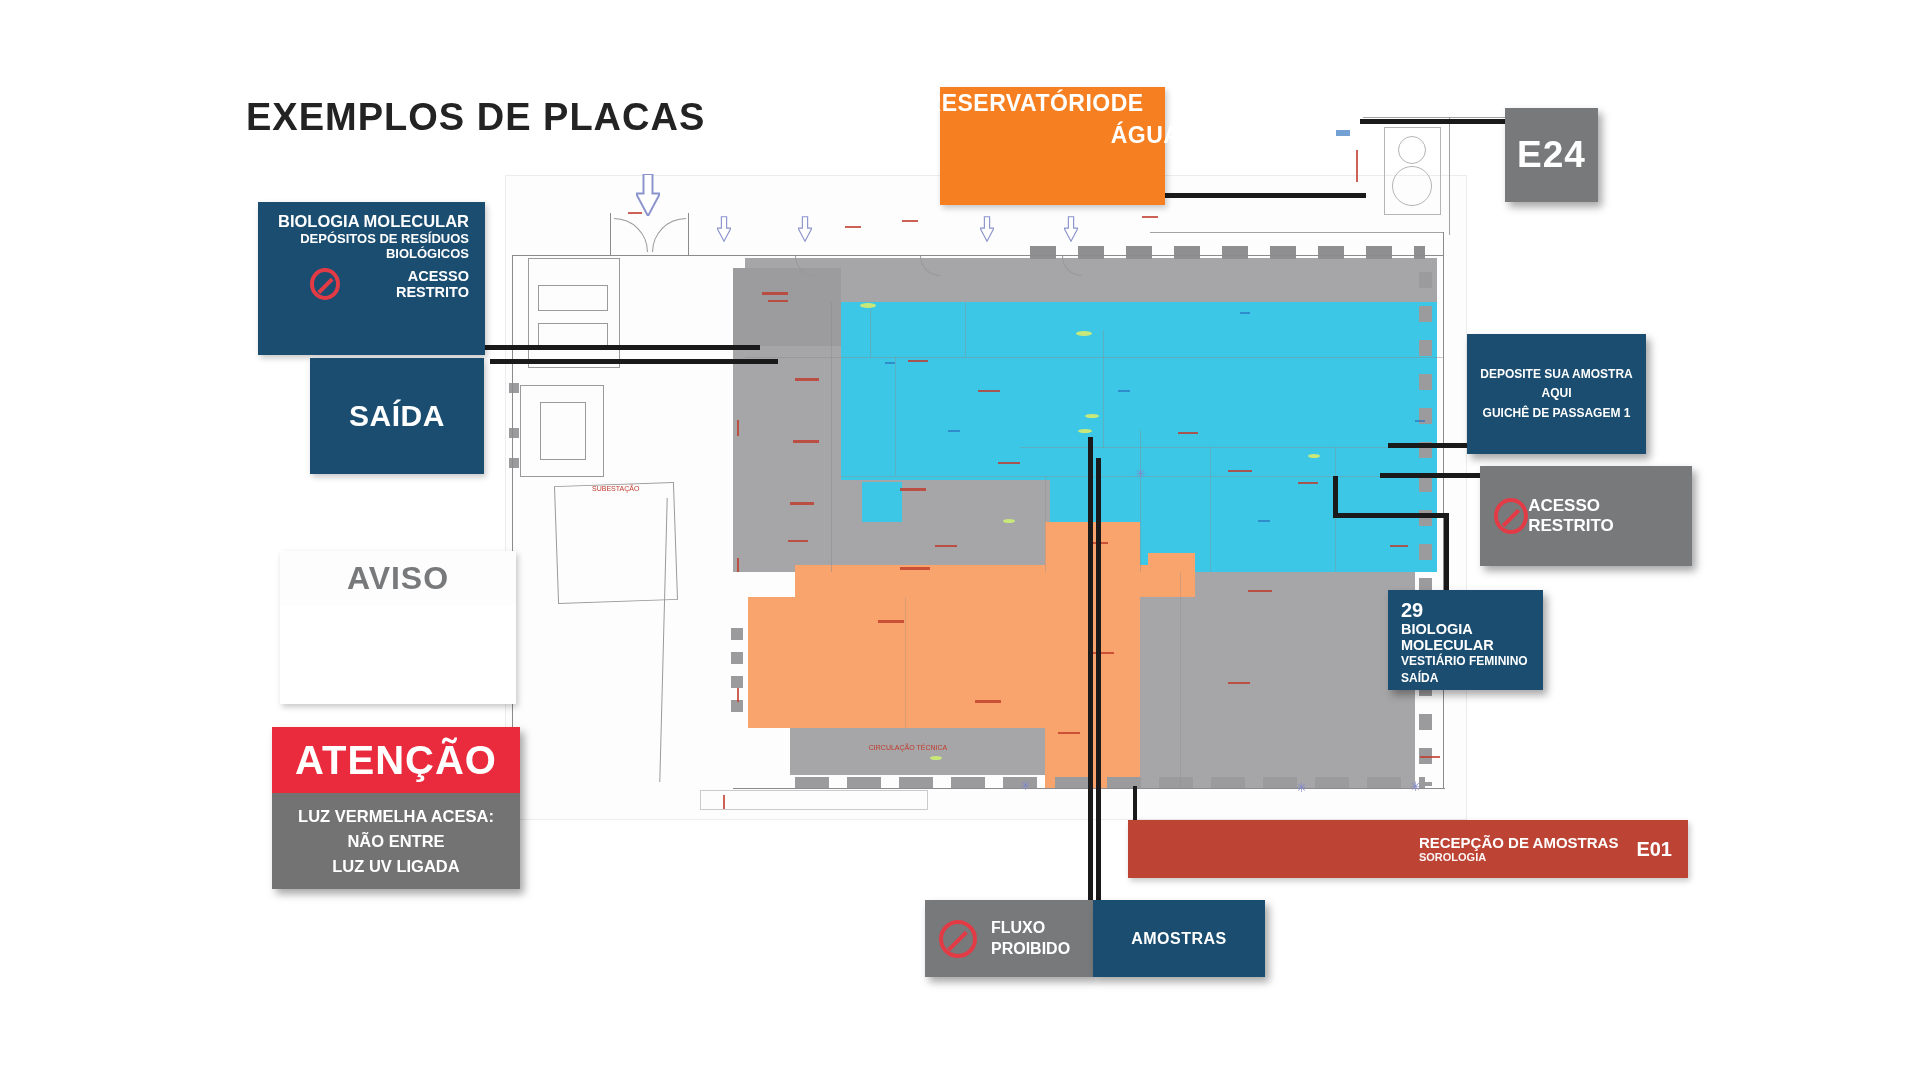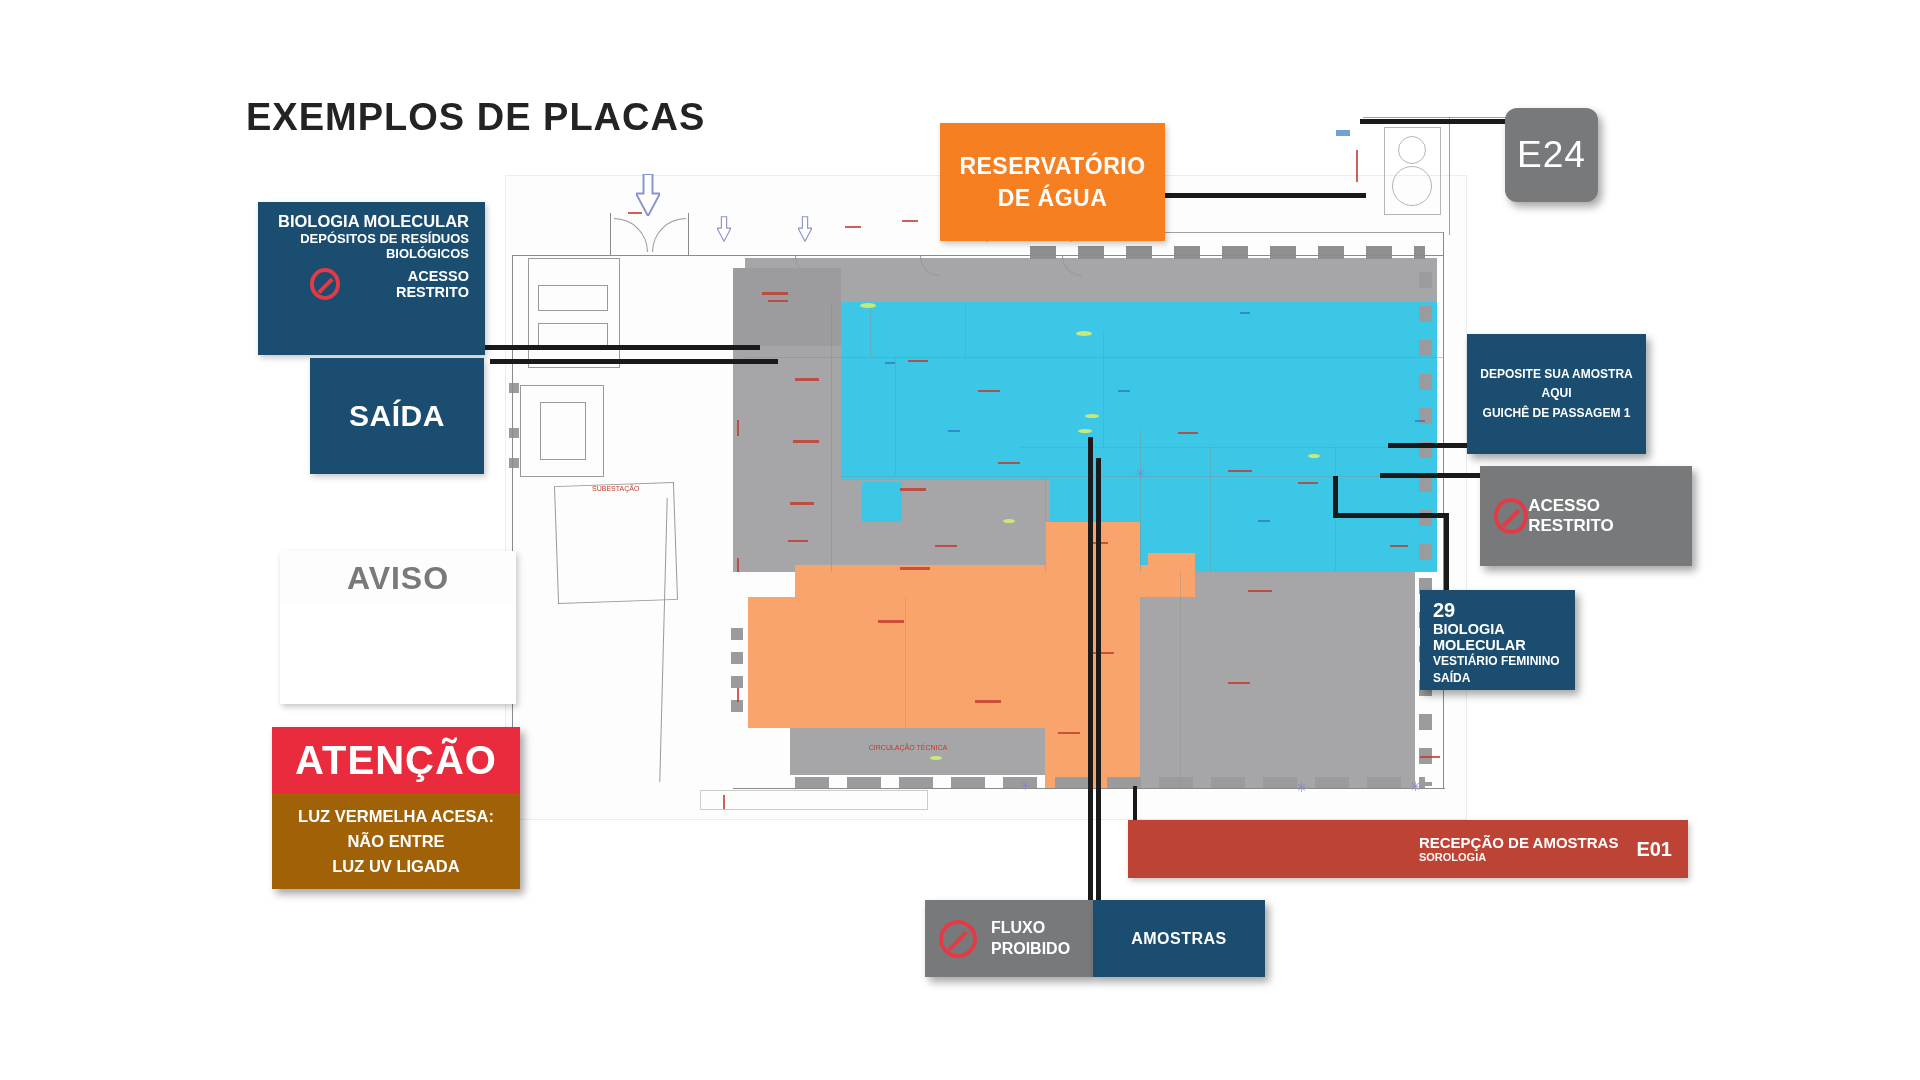--- a/index.html
+++ b/index.html
@@ -35,38 +35,38 @@
 
   #sign-aviso { left:280px; top:551px; width:236px; height:153px; background:#fff; }
   #sign-aviso .hd { height:54px; display:flex; align-items:center; justify-content:center;
                     color:#77797b; font-size:32px; font-weight:700; letter-spacing:1px; background:#fdfdfd; }
   #sign-aviso .bd { height:99px; background:#77797b; color:#fff; text-align:center;
                     font-size:15px; font-weight:700; line-height:1.4; padding-top:17px; }
 
   #sign-atencao { left:272px; top:727px; width:248px; height:162px; }
   #sign-atencao .hd { height:66px; background:#ea2b3d; display:flex; align-items:center; justify-content:center;
                       font-size:40px; font-weight:700; letter-spacing:1px; }
-  #sign-atencao .bd { height:96px; background:#a16207; text-align:center; font-size:16.5px;
+  #sign-atencao .bd { height:96px; background:#737373; text-align:center; font-size:16.5px;
                       font-weight:700; line-height:1.5; padding-top:11px; }
 
   #sign-reserv { left:940px; top:87px; width:225px; height:118px; background:#f68021;
-                 display:flex; flex-direction:column; align-items:center; justify-content:center;
-                 font-size:23px; font-weight:700; line-height:1.4; letter-spacing:.5px;margin-top:36px; }
+                 display:flex; flex-direction:row; justify-content:center;
+                 font-size:23px; font-weight:700; line-height:1.4; letter-spacing:.5px; }
 
   #sign-e24 { left:1505px; top:108px; width:93px; height:94px; display:flex; align-items:center;
-              justify-content:center; font-size:37px; font-weight:400; letter-spacing:1px;border-radius:12px; }
+              justify-content:center; font-size:37px; font-weight:700; letter-spacing:1px; }
 
   #sign-deposite { left:1467px; top:334px; width:179px; height:120px; display:flex; flex-direction:column;
                    align-items:center; justify-content:center; font-size:12px; font-weight:700; line-height:1.6; text-align:center; }
 
   #sign-acesso { left:1480px; top:466px; width:212px; height:100px; display:flex; align-items:center; padding-left:14px; }
   #sign-acesso .no-entry { width:36px; height:36px; }
   #sign-acesso .txt { margin-left:auto; margin-right:12px; font-size:17px; font-weight:700; }
 
-  #sign-29 { left:1420px; top:590px; width:155px; height:100px; padding:9px 0 0 13px; }
+  #sign-29 { left:1388px; top:590px; width:155px; height:100px; padding:9px 0 0 13px; }
   #sign-29 .code { font-size:20px; font-weight:700; line-height:1.1; }
   #sign-29 .l1 { font-size:14.5px; font-weight:700; }
   #sign-29 .l2,#sign-29 .l3 { font-size:12px; font-weight:700; line-height:1.4; }
 
   #sign-recepcao { left:1128px; top:820px; width:560px; height:58px; background:#bd4335;
                    display:flex; align-items:center; justify-content:flex-end; padding-right:16px; }
   #sign-recepcao .blk { line-height:1.15;margin-left:24px; }
   #sign-recepcao .l1 { font-size:15px; font-weight:700; }
   #sign-recepcao .l2 { font-size:11px; font-weight:700; opacity:.95; }
   #sign-recepcao .code { font-size:20px; font-weight:700; margin-left:18px; }

